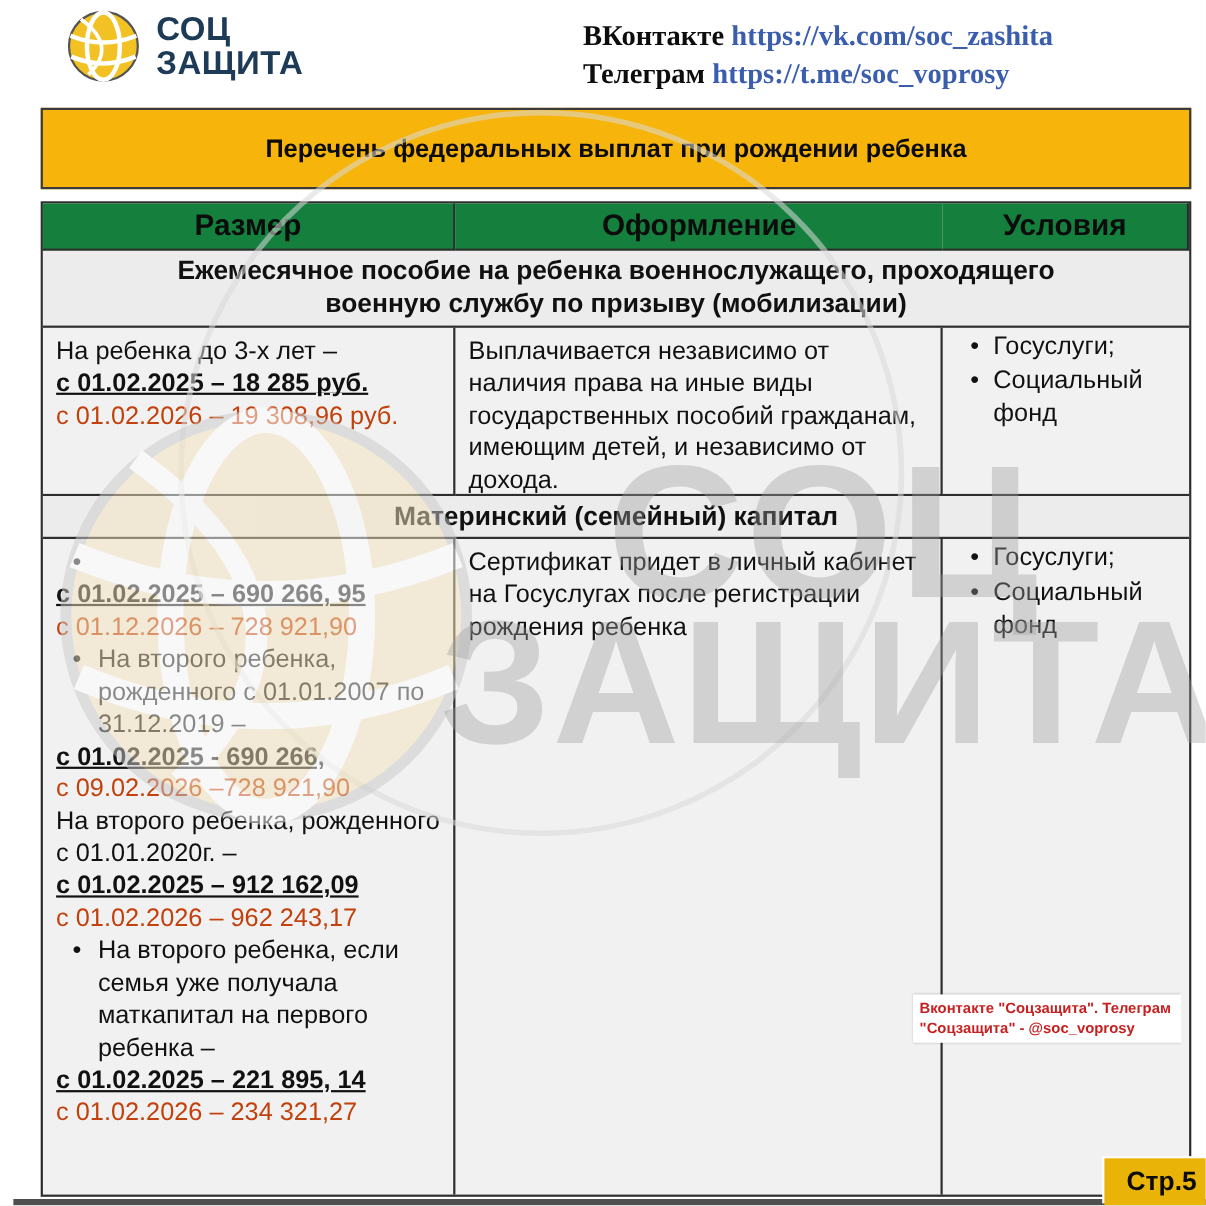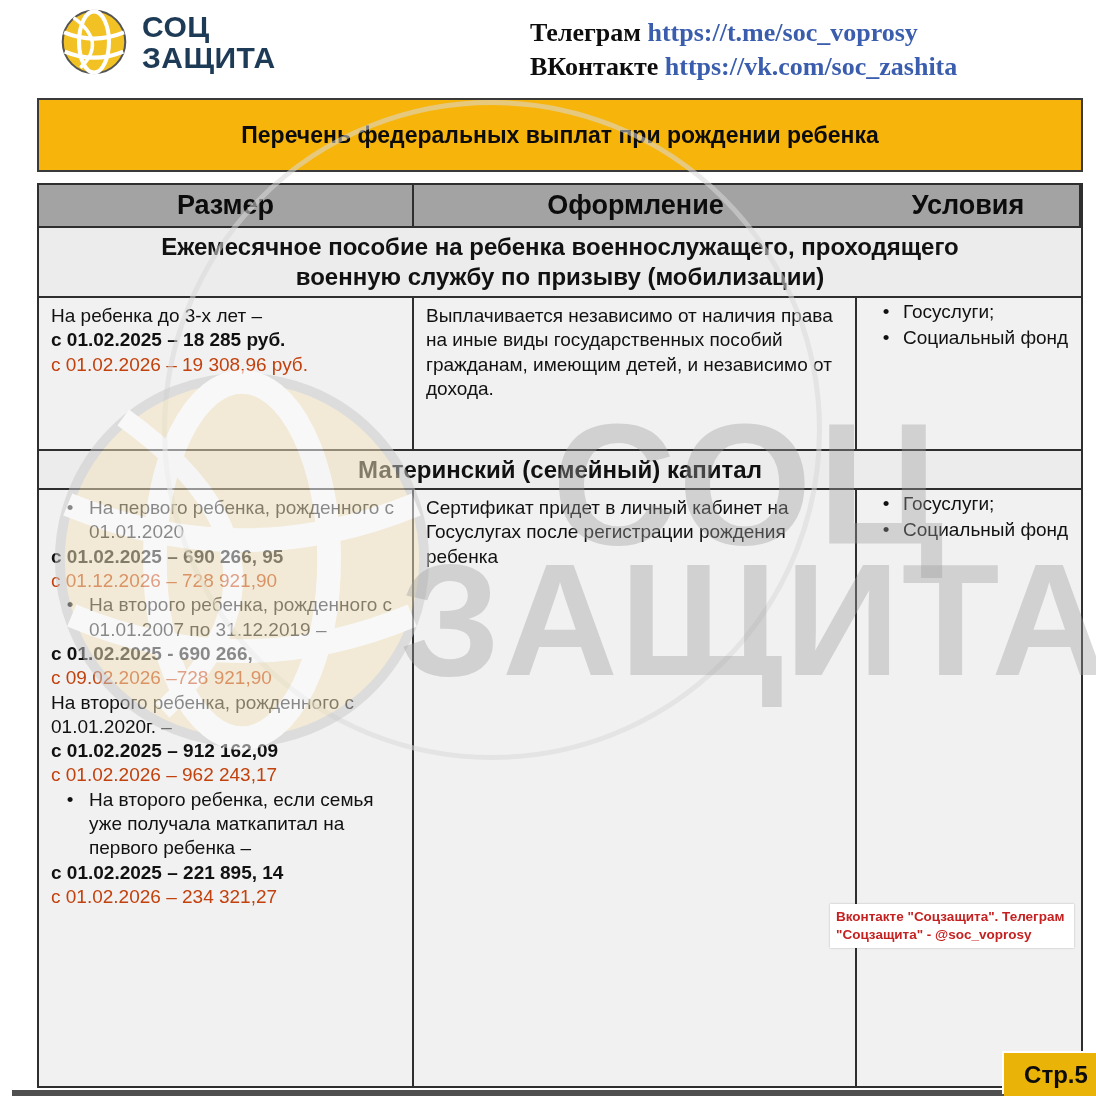--- a/index.html
+++ b/index.html
@@ -15,24 +15,24 @@
   .contact-line .c-url{color:#3a5dae;text-decoration:none;}
 
   
   .title-band{position:absolute;left:25px;top:98px;width:1046px;height:74px;background:#f7b50c;border:2px solid #3a3a3a;box-sizing:border-box;display:flex;align-items:center;justify-content:center;font-weight:bold;font-size:23px;color:#0c0c0c;}
 
   
   .tbl{position:absolute;left:25px;top:183px;width:1046px;height:905px;box-sizing:border-box;border:2px solid #2e2e2e;background:#f1f1f1;display:grid;grid-template-columns:375px 443px 1fr;grid-template-rows:43px 70px 153px 39px auto;}
   .cell{box-sizing:border-box;border-right:2px solid #2e2e2e;border-bottom:2px solid #2e2e2e;}
   .cell.lastcol{border-right:none;}
   .cell.lastrow{border-bottom:none;}
-  .hcell{background:#a3a3a3;display:flex;align-items:center;justify-content:center;font-weight:bold;font-size:27px;color:#0c0c0c;}
+  .hcell{background:#15803d;display:flex;align-items:center;justify-content:center;font-weight:bold;font-size:27px;color:#0c0c0c;}
   .srow{grid-column:1/-1;box-sizing:border-box;border-bottom:2px solid #2e2e2e;background:#ececec;display:flex;align-items:center;justify-content:center;text-align:center;font-weight:bold;font-size:24px;line-height:1.25;padding:2px 70px;}
-  .dcell{padding:6px 10px 22px 12px;font-size:19px;line-height:1.28;background:transparent;}
-  .amt{font-weight:bold;}
+  .dcell{padding:6px 10px 22px 12px;font-size:23px;line-height:1.28;background:transparent;}
+  .amt{font-weight:bold;text-decoration:underline;}
   .red{font-weight:normal;color:#c2410c;}
   .li{display:flex;}
   .li .dot{flex:0 0 38px;text-align:center;}
   .li .t{flex:1;}
   .opts .li .dot{flex:0 0 34px;}
   .opts{display:flex;flex-direction:column;gap:2px;padding-top:2px;}
 
   
   .watermark{position:absolute;inset:0;z-index:6;pointer-events:none;overflow:hidden;}
   .wm-globe{position:absolute;left:32px;top:362px;width:396px;height:396px;opacity:.5;}
@@ -60,26 +60,26 @@
         <path d="M7,64 Q50,82 93,64" fill="none" stroke="#fff" stroke-width="6"></path>
         <path d="M20,14 Q70,50 30,88" fill="none" stroke="#fff" stroke-width="5"></path>
       </svg>
       <div class="logo-text">
         <div>СОЦ</div>
         <div>ЗАЩИТА</div>
       </div>
     </div>
     <div class="contacts">
       <div class="contact-line">
+        <span class="c-label">ВКонтакте</span>
+        <a class="c-url" href="#">https://vk.com/soc_zashita</a>
+      </div>
+      <div class="contact-line">
         <span class="c-label">Телеграм</span>
         <a class="c-url" href="#">https://t.me/soc_voprosy</a>
-      </div>
-      <div class="contact-line">
-        <span class="c-label">ВКонтакте</span>
-        <a class="c-url" href="#">https://vk.com/soc_zashita</a>
       </div>
     </div>
   </div>
 
   <div class="title-band">Перечень федеральных выплат при рождении ребенка</div>
 
   <div class="tbl">
 
     <div class="cell hcell">Размер</div>
     <div class="cell hcell lastcol">Оформление</div>
@@ -102,21 +102,20 @@
         <span class="dot">•</span>
         <span class="t">Социальный фонд</span>
       </div>
     </div>
 
     <div class="srow">Материнский (семейный) капитал</div>
 
     <div class="cell dcell lastrow">
       <div class="li">
         <span class="dot">•</span>
-        <span class="t">На первого ребенка, рожденного с 01.01.2020</span>
       </div>
       <div class="amt">с 01.02.2025 – 690 266, 95</div>
       <div class="red">с 01.12.2026 – 728 921,90</div>
       <div class="li">
         <span class="dot">•</span>
         <span class="t">На второго ребенка, рожденного с 01.01.2007 по 31.12.2019 –</span>
       </div>
       <div class="amt">с 01.02.2025 - 690 266,</div>
       <div class="red">с 09.02.2026 –728 921,90</div>
       <div>На второго ребенка, рожденного с 01.01.2020г. –</div>

